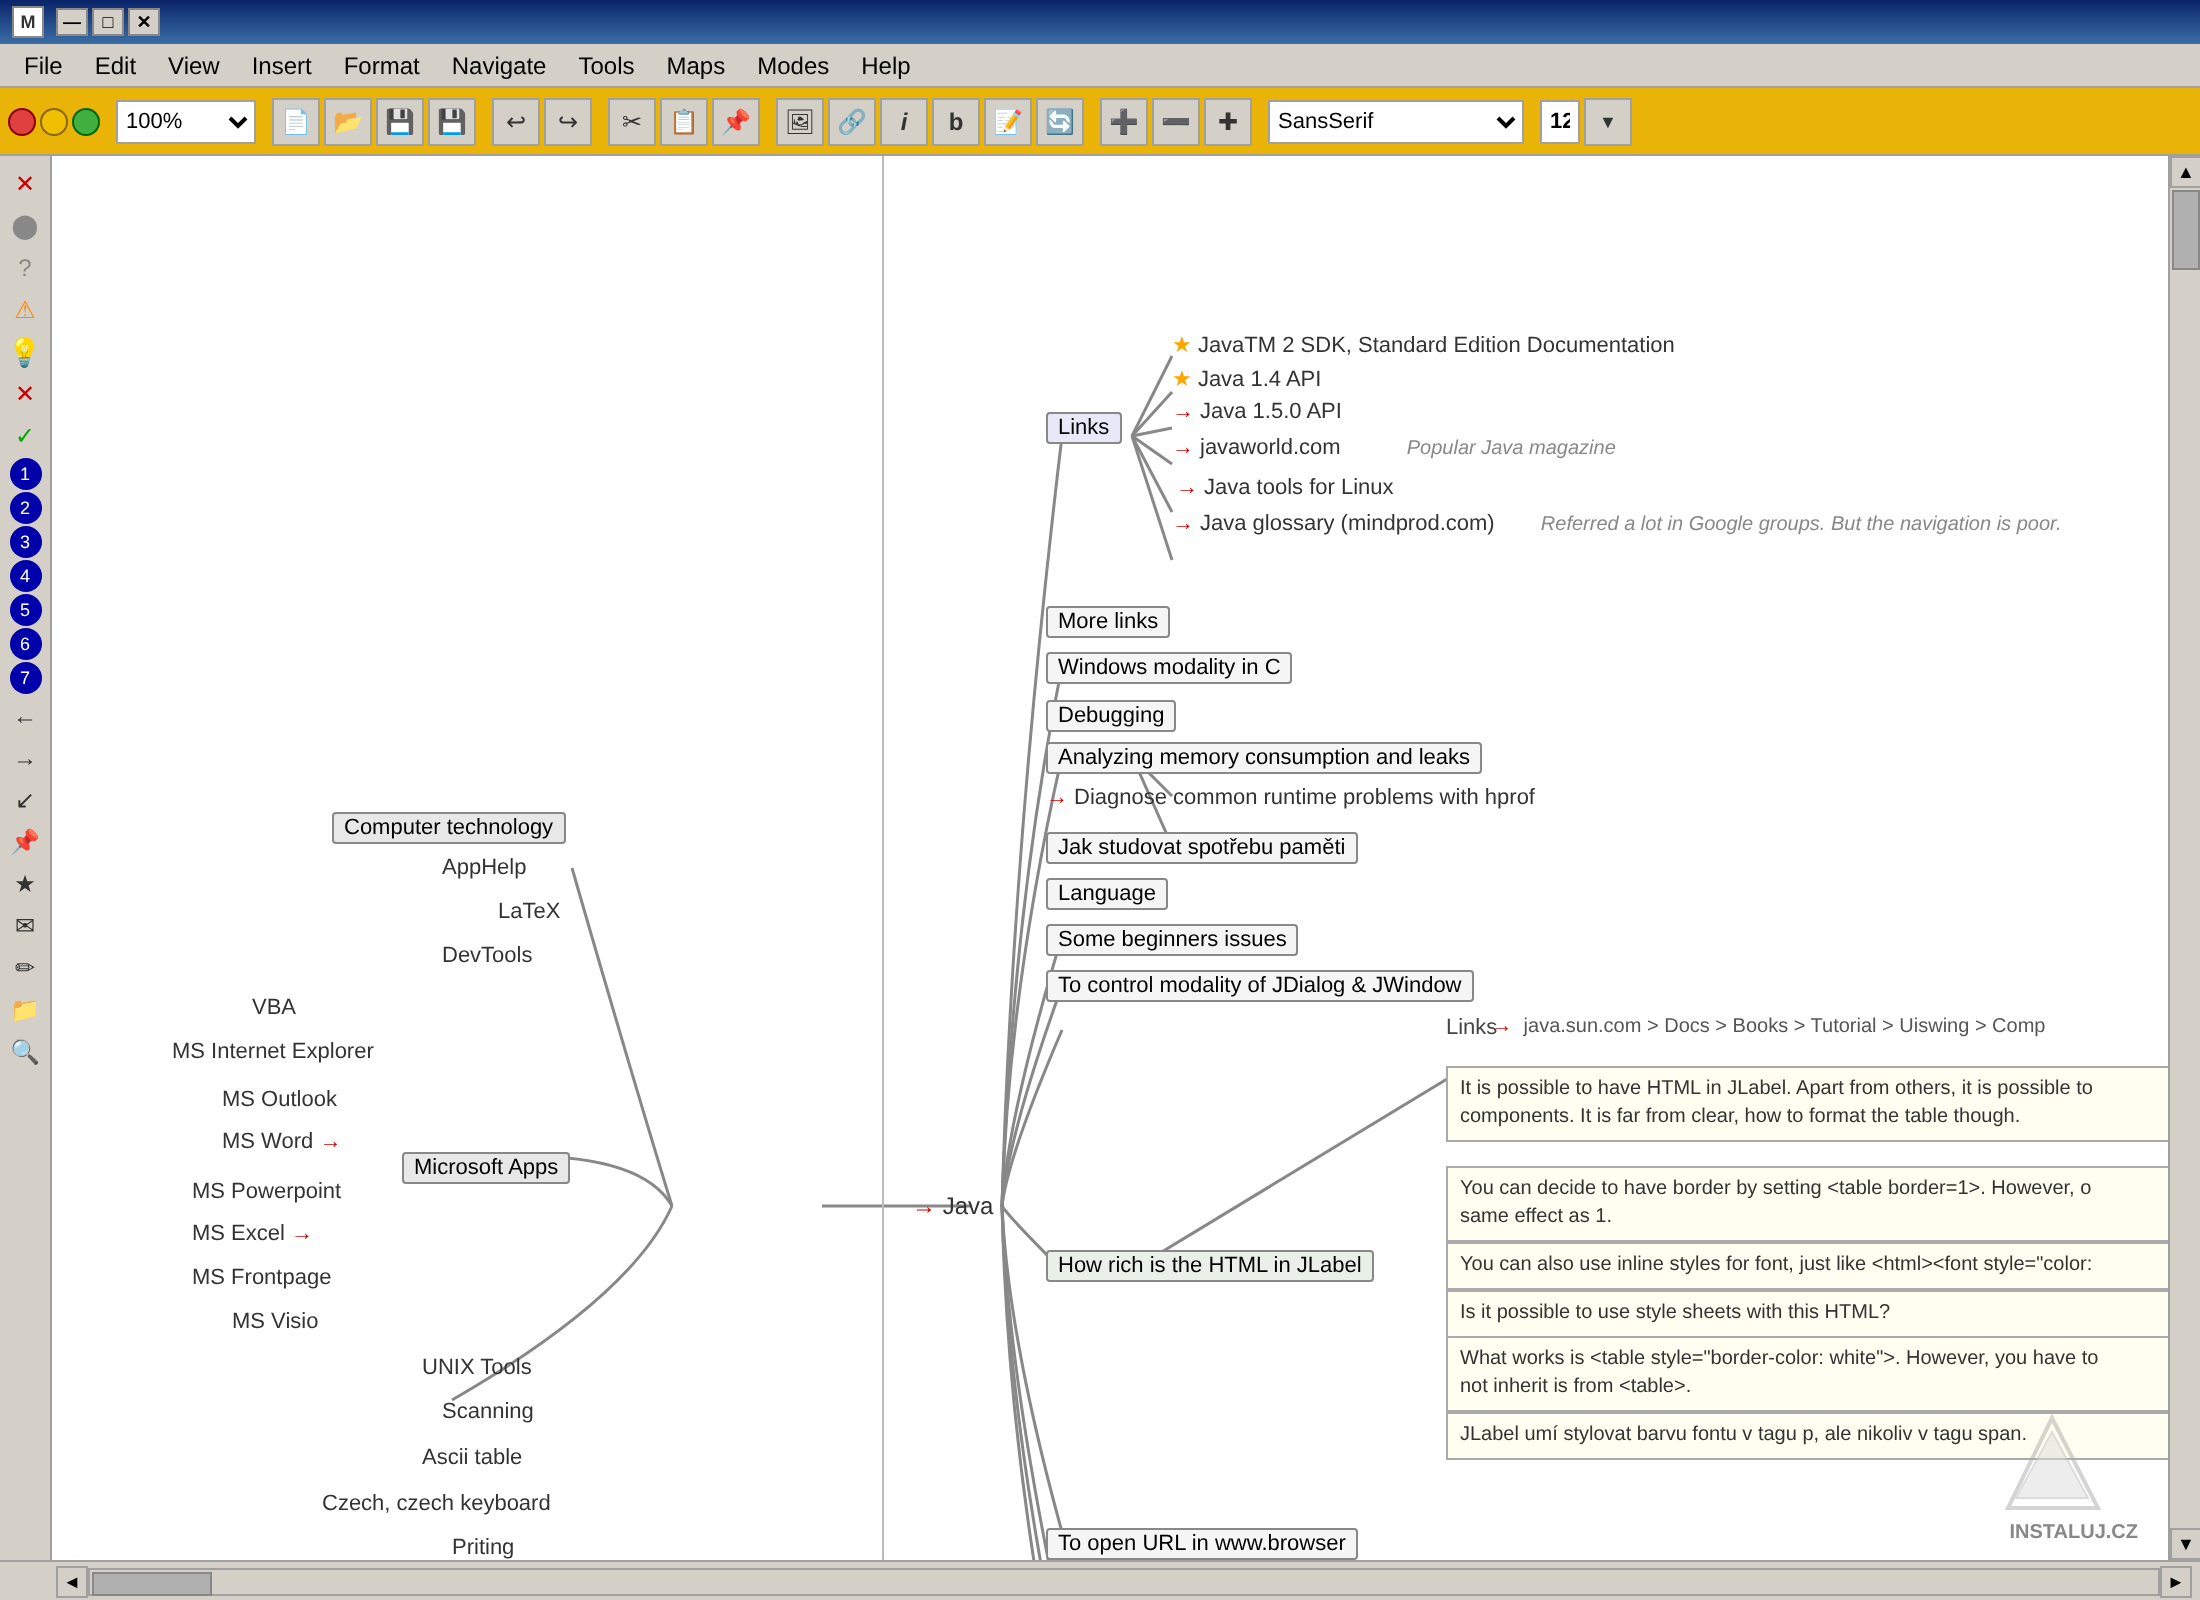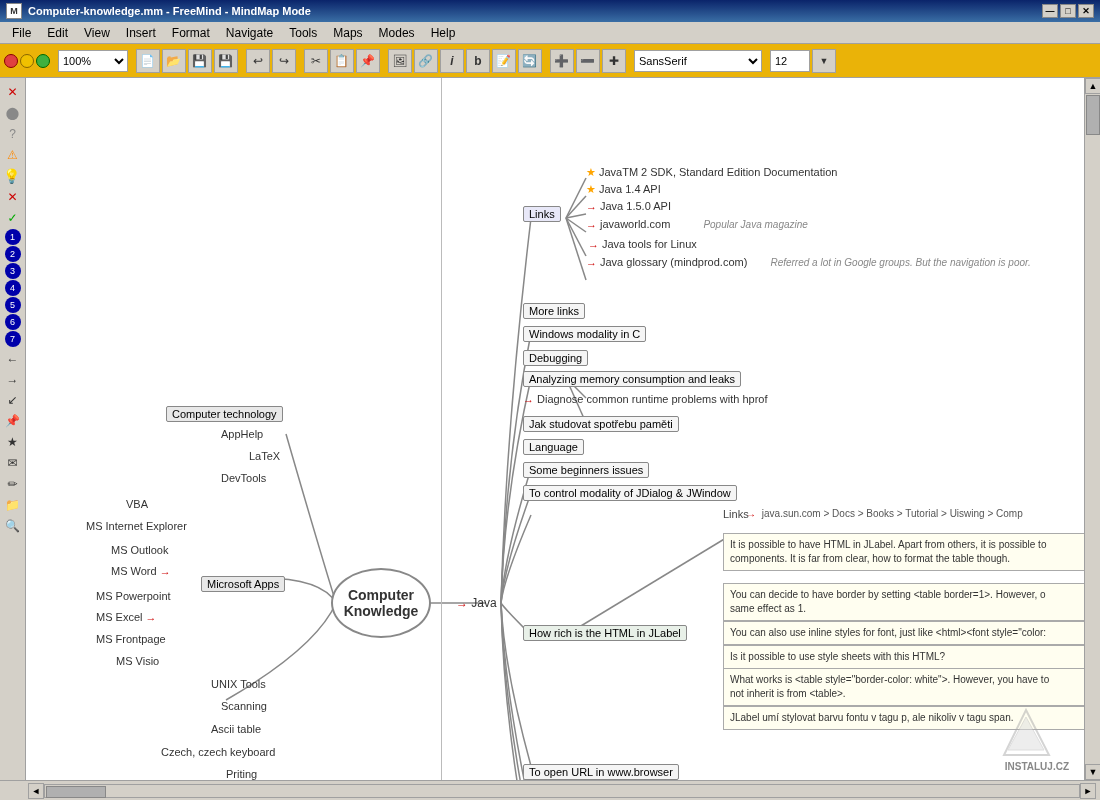--- a/index.html
+++ b/index.html
@@ -195,21 +195,20 @@
       color: #333;
       max-width: 400px;
       line-height: 1.4;
     }
   </style>
 </head>
 <body>
 
 <div id="titlebar">
   <div class="title-icon">M</div>
-  <span class="title-text">Computer-knowledge.mm - FreeMind - MindMap Mode</span>
   <div class="win-buttons">
     <div class="win-btn">—</div>
     <div class="win-btn">□</div>
     <div class="win-btn">✕</div>
   </div>
 </div>
 
 <div id="menubar">
   <span class="menu-item">File</span>
   <span class="menu-item">Edit</span>
@@ -256,21 +255,21 @@
   <div class="tb-btn">🔄</div>
   <div class="tb-separator"></div>
   <div class="tb-btn">➕</div>
   <div class="tb-btn">➖</div>
   <div class="tb-btn">✚</div>
   <div class="tb-separator"></div>
   <select class="tb-select" style="width:128px;">
     <option>SansSerif</option>
   </select>
   <div class="tb-separator"></div>
-  <input class="tb-input" style="width: 40px;" value="12">
+  <input class="tb-input" style="width: 20px; font-weight: bold;" value="12">
   <div class="tb-btn" style="font-size:9px;">▼</div>
 </div>
 
 <div id="main" style="height:702px;">
 
   <div id="left-sidebar">
     <div class="side-icon" style="color:#c00;">✕</div>
     <div class="side-icon" style="color:#888;">⬤</div>
     <div class="side-icon" style="color:#888;">?</div>
     <div class="side-icon" style="color:#f80;">⚠</div>
@@ -335,23 +334,20 @@
       <path d="M 540 300 L 560 320"></path>
       <path d="M 540 300 L 560 345"></path>
 
       <path d="M 540 557 L 700 460"></path>
 
       <path d="M 310 525 Q 290 460 260 356"></path>
       <path d="M 310 525 Q 290 490 180 504"></path>
       <path d="M 310 525 Q 290 570 200 622"></path>
     </svg>
 
-    <div class="node-central" style="left:305px; top:490px; width:100px; height:70px; font-size:14px;">
-      <span>Computer<br>Knowledge</span>
-    </div>
 
     <div class="node-text" style="left:430px; top:518px; font-size:12px;">
       <span style="color:#c00;">→</span> <span>Java</span>
     </div>
 
     <div class="node-box" style="left:497px; top:128px; background:#e8e8f8;">
       <span>Links</span>
     </div>
 
     <div class="node-link" style="left:560px; top:88px;">

